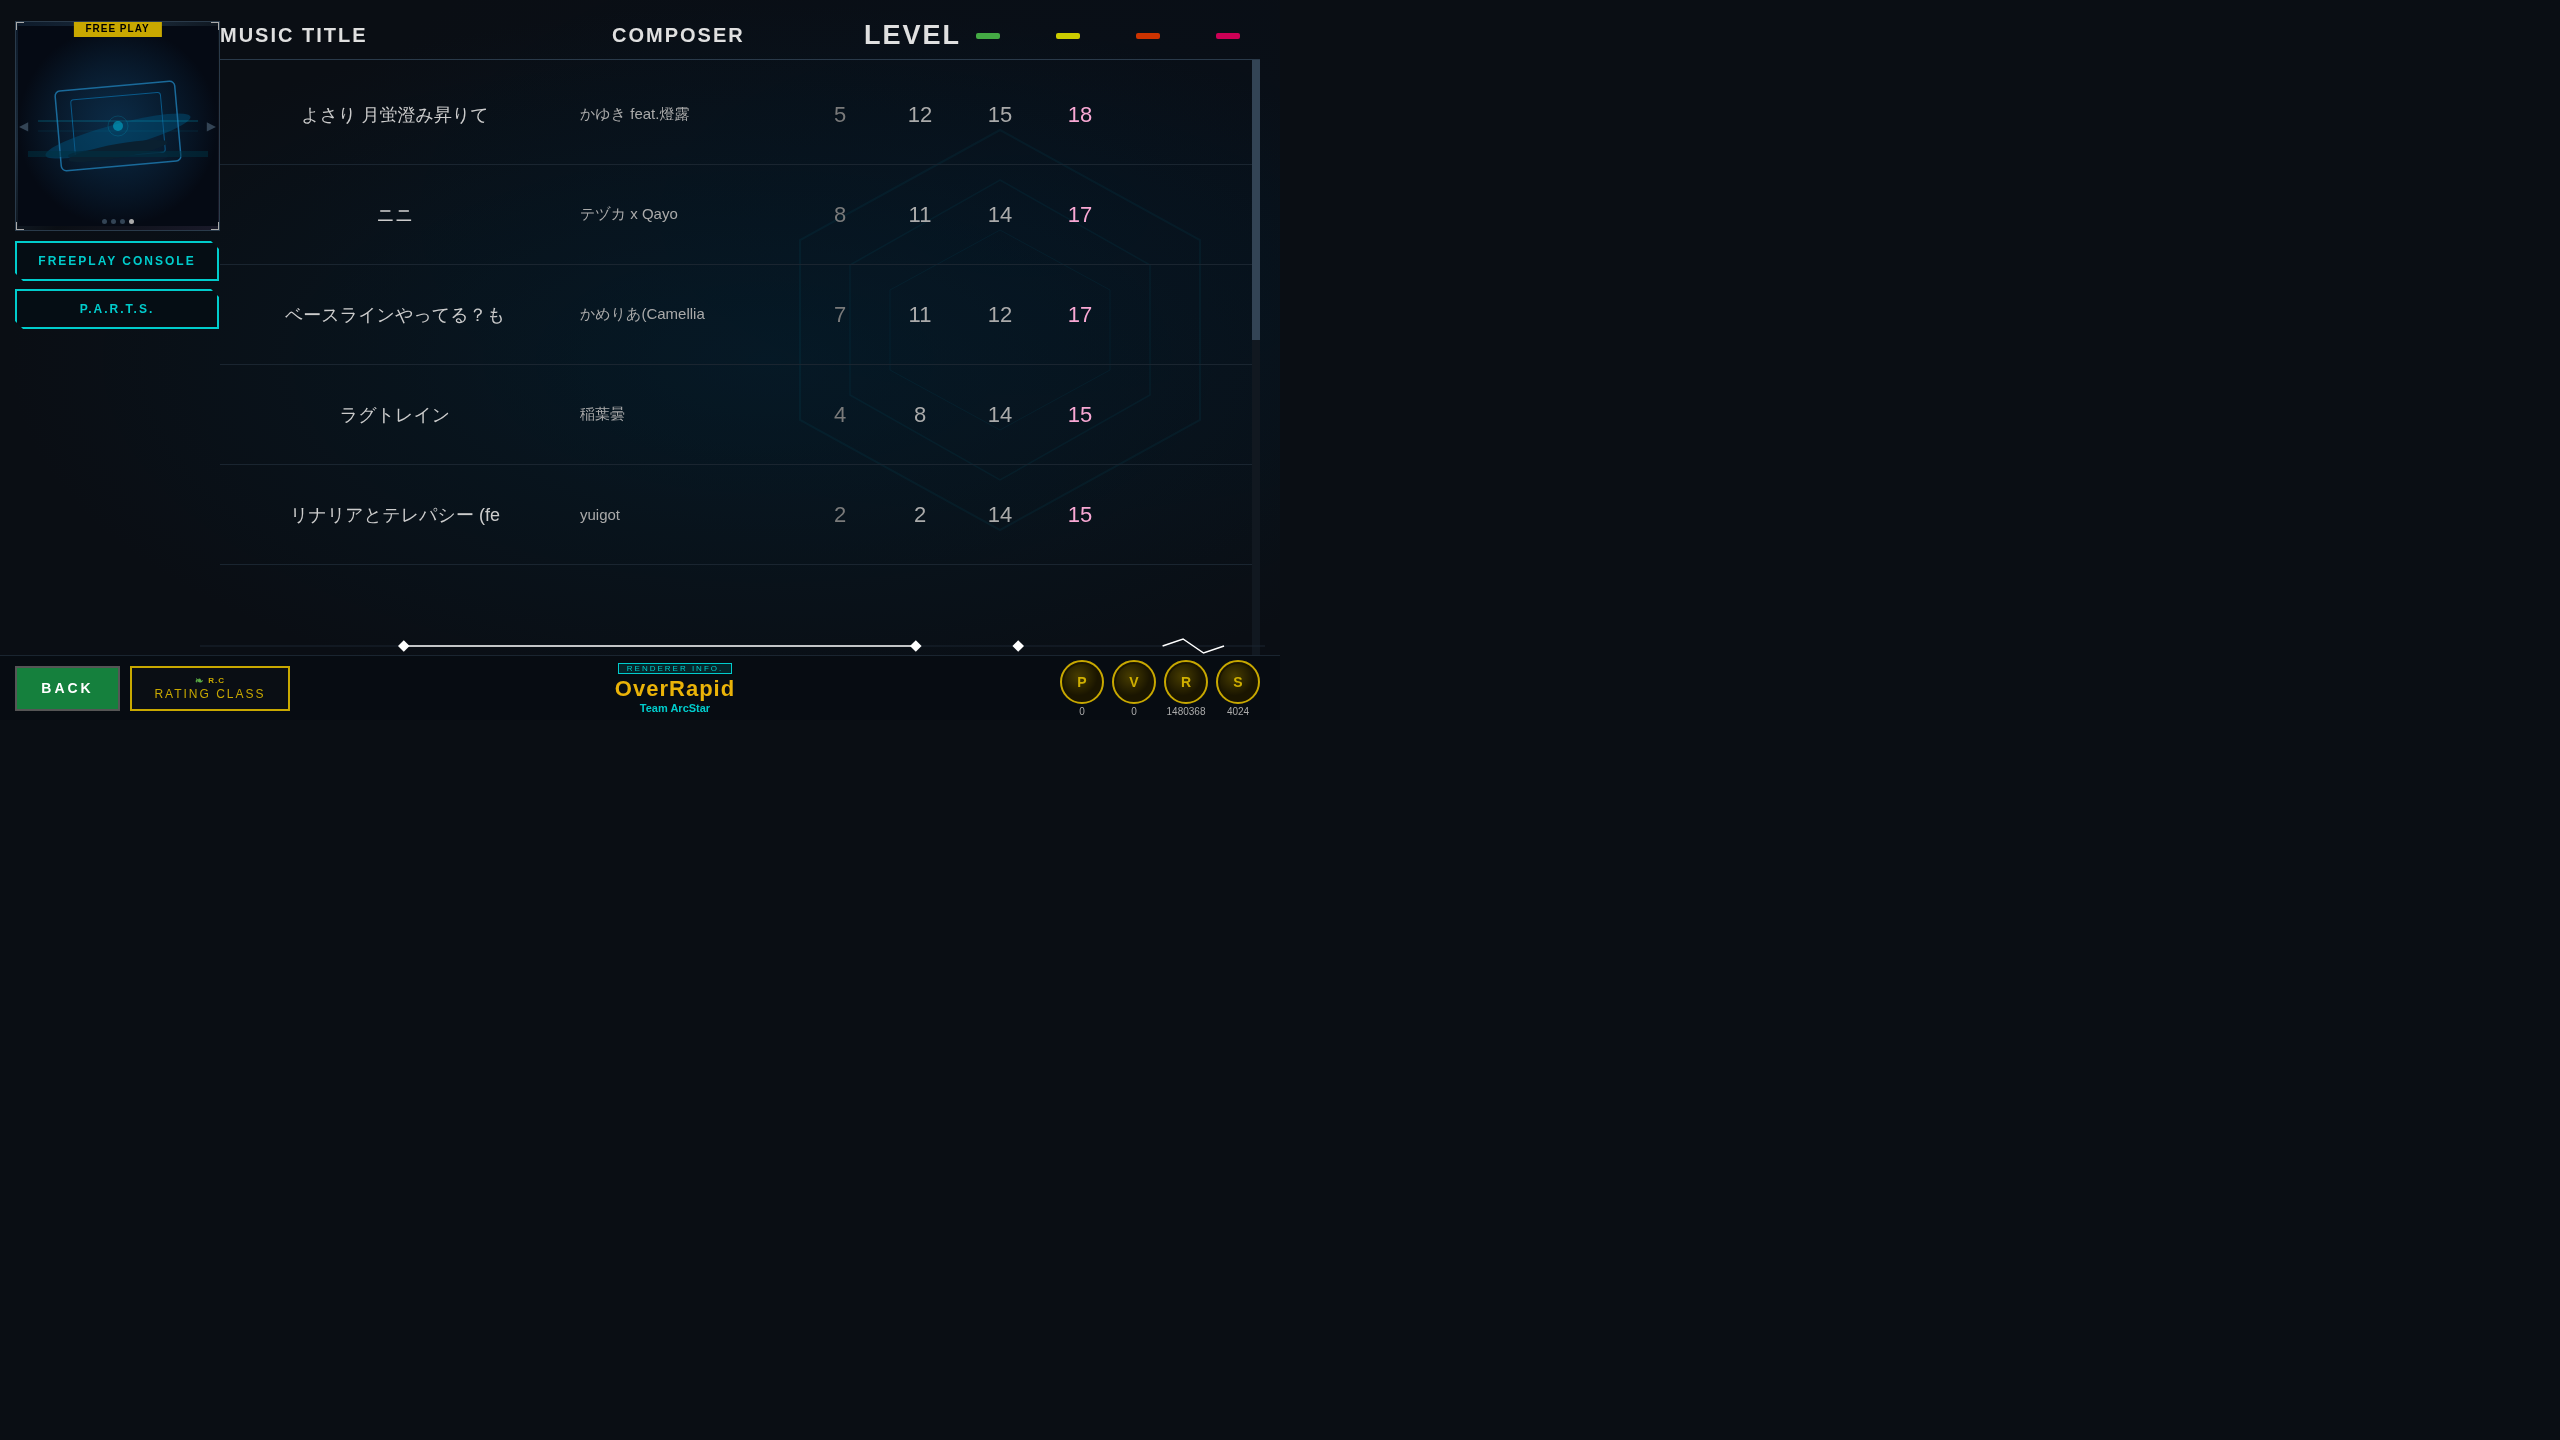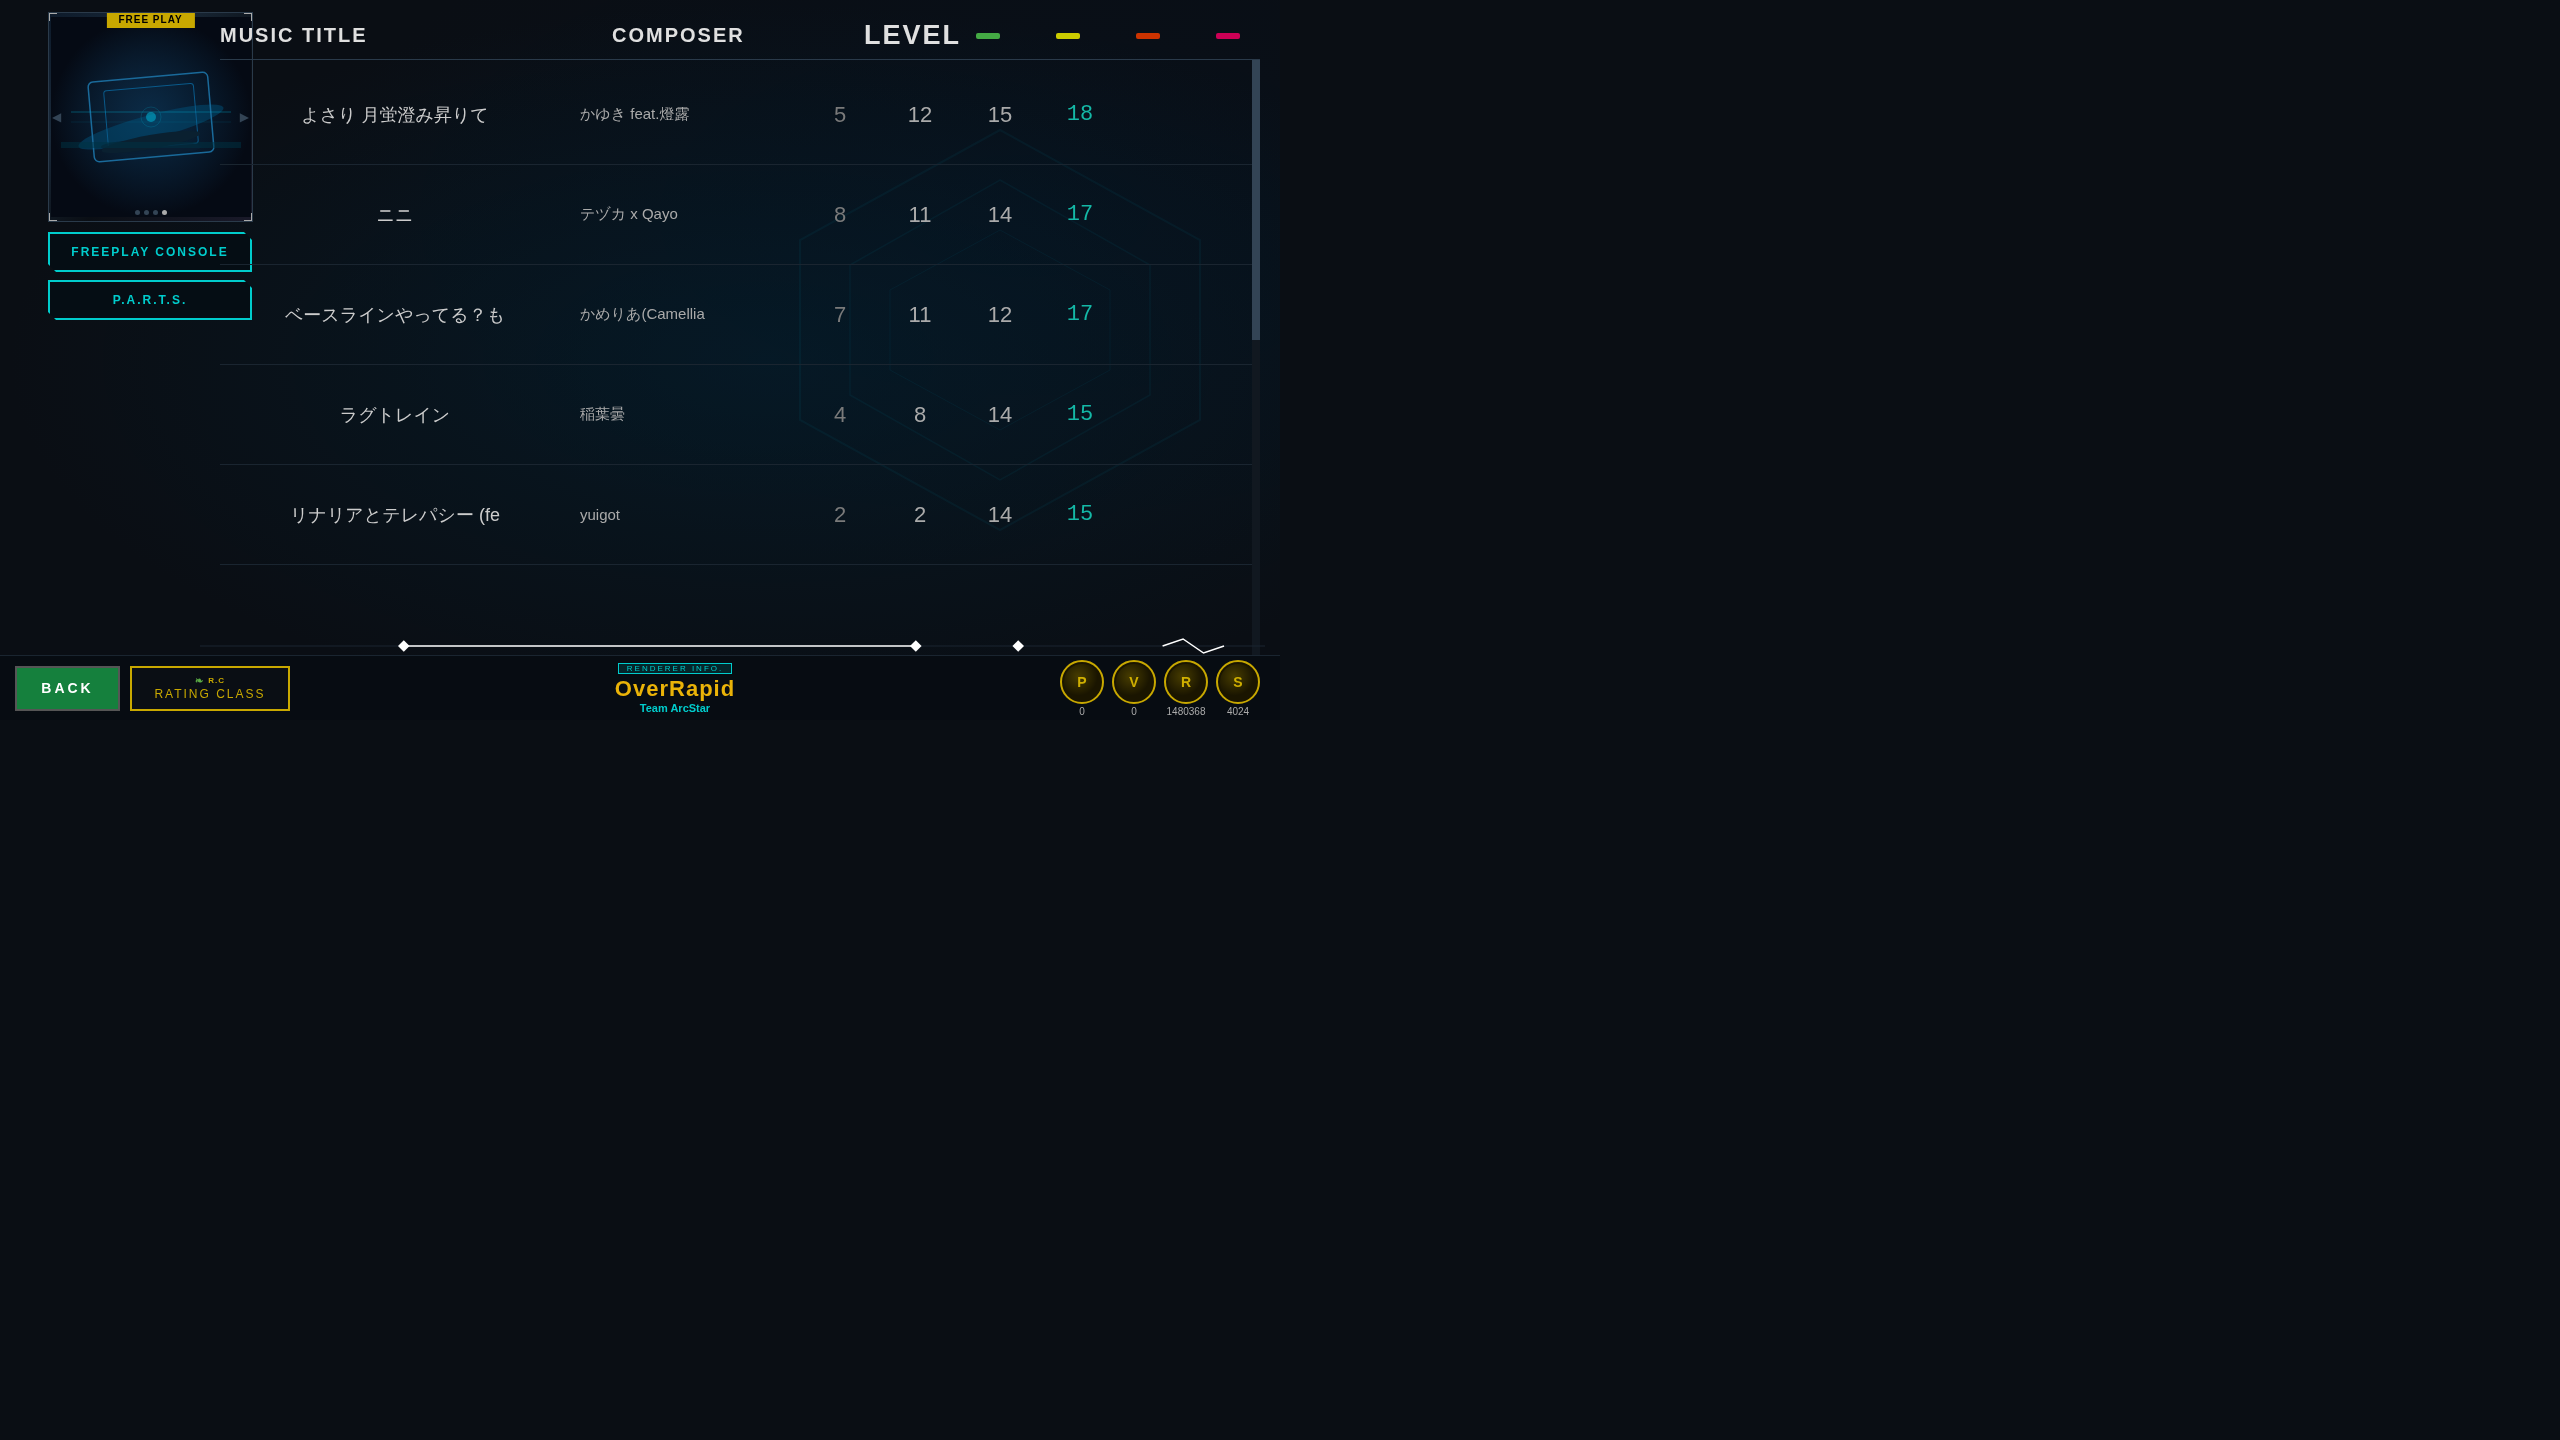--- a/index.html
+++ b/index.html
@@ -21,27 +21,26 @@
       inset: 0;
       background: 
         radial-gradient(ellipse at 60% 50%, rgba(0,40,60,0.4) 0%, transparent 70%),
         radial-gradient(ellipse at 80% 30%, rgba(0,20,40,0.3) 0%, transparent 50%);
       z-index: 0;
     }
 
     .left-panel {
       position: absolute;
       left: 0;
-      top: 0;
+      top: 9px;
       width: 210px;
       height: 660px;
       z-index: 1;
       display: flex;
       flex-direction: column;
-      margin-left: 33px;
     }
 
     .album-art-container {
       position: relative;
       width: 205px;
       height: 210px;
       margin: 12px 10px 0 15px;
       border: 1px solid #2a3a4a;
       background: linear-gradient(135deg, #0d1a2a 0%, #1a2a3a 30%, #0a0e14 60%, #1a1a2a 100%);
       overflow: hidden;
@@ -254,21 +253,21 @@
       width: 80px;
       text-align: center;
       font-size: 22px;
       font-weight: 300;
       color: #888;
     }
 
     .level-val.easy { color: #7a7a7a; }
     .level-val.normal { color: #aaaaaa; }
     .level-val.hard { color: #aaaaaa; }
-    .level-val.extra { color: #14b8a6; font-family: Liberation Mono, monospace; }
+    .level-val.extra { color: #f9a8d4; }
 
     
     .scrollbar {
       position: absolute;
       right: 0;
       top: 60px;
       bottom: 0;
       width: 8px;
       background: #111820;
     }

